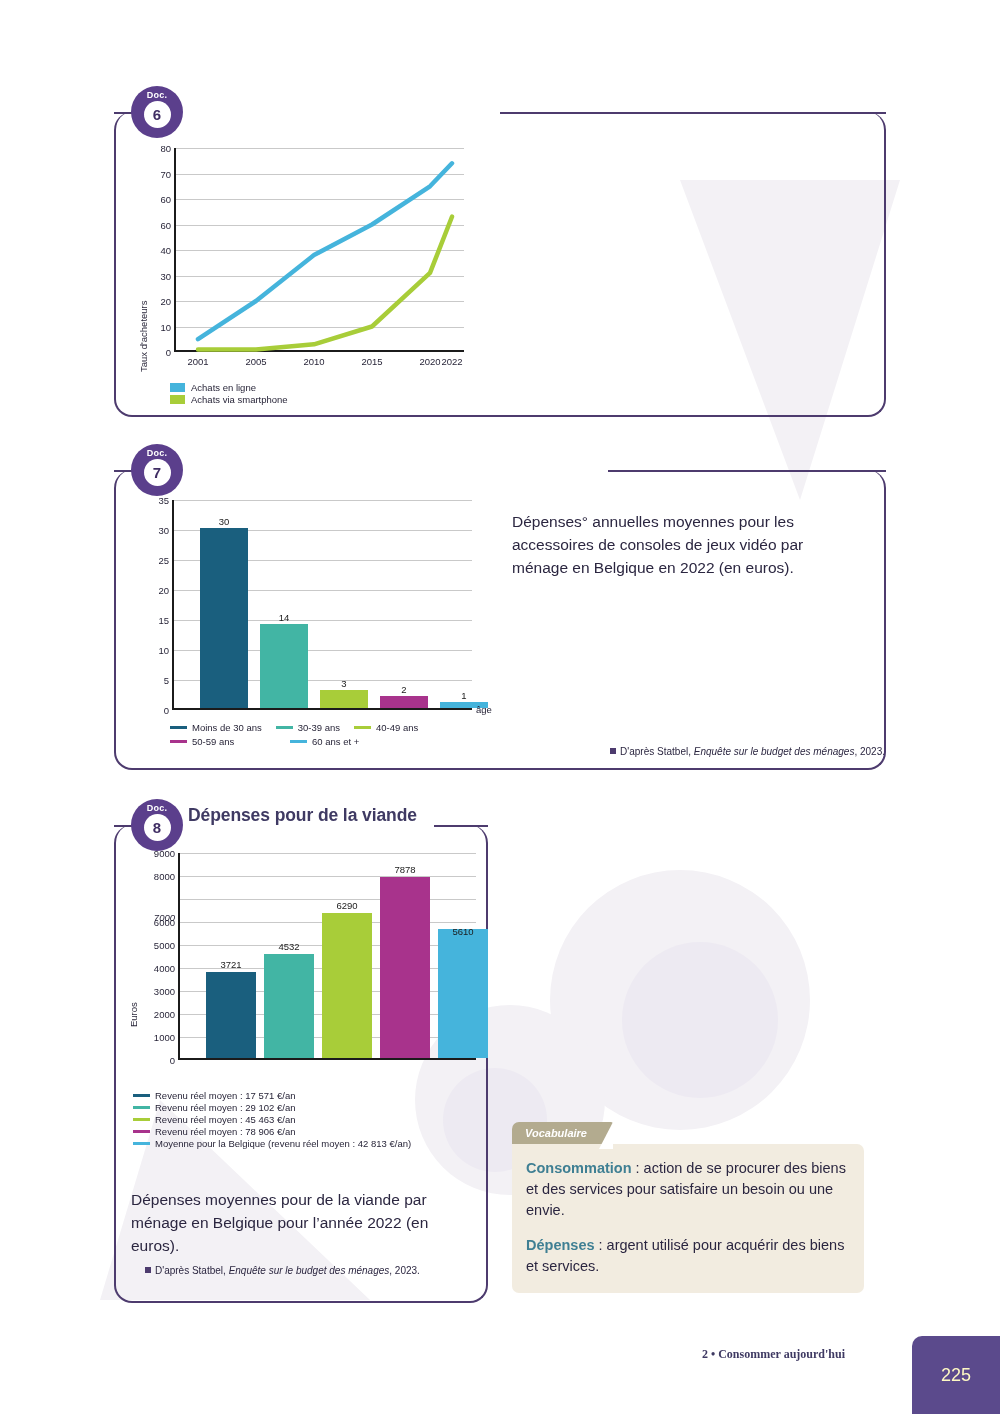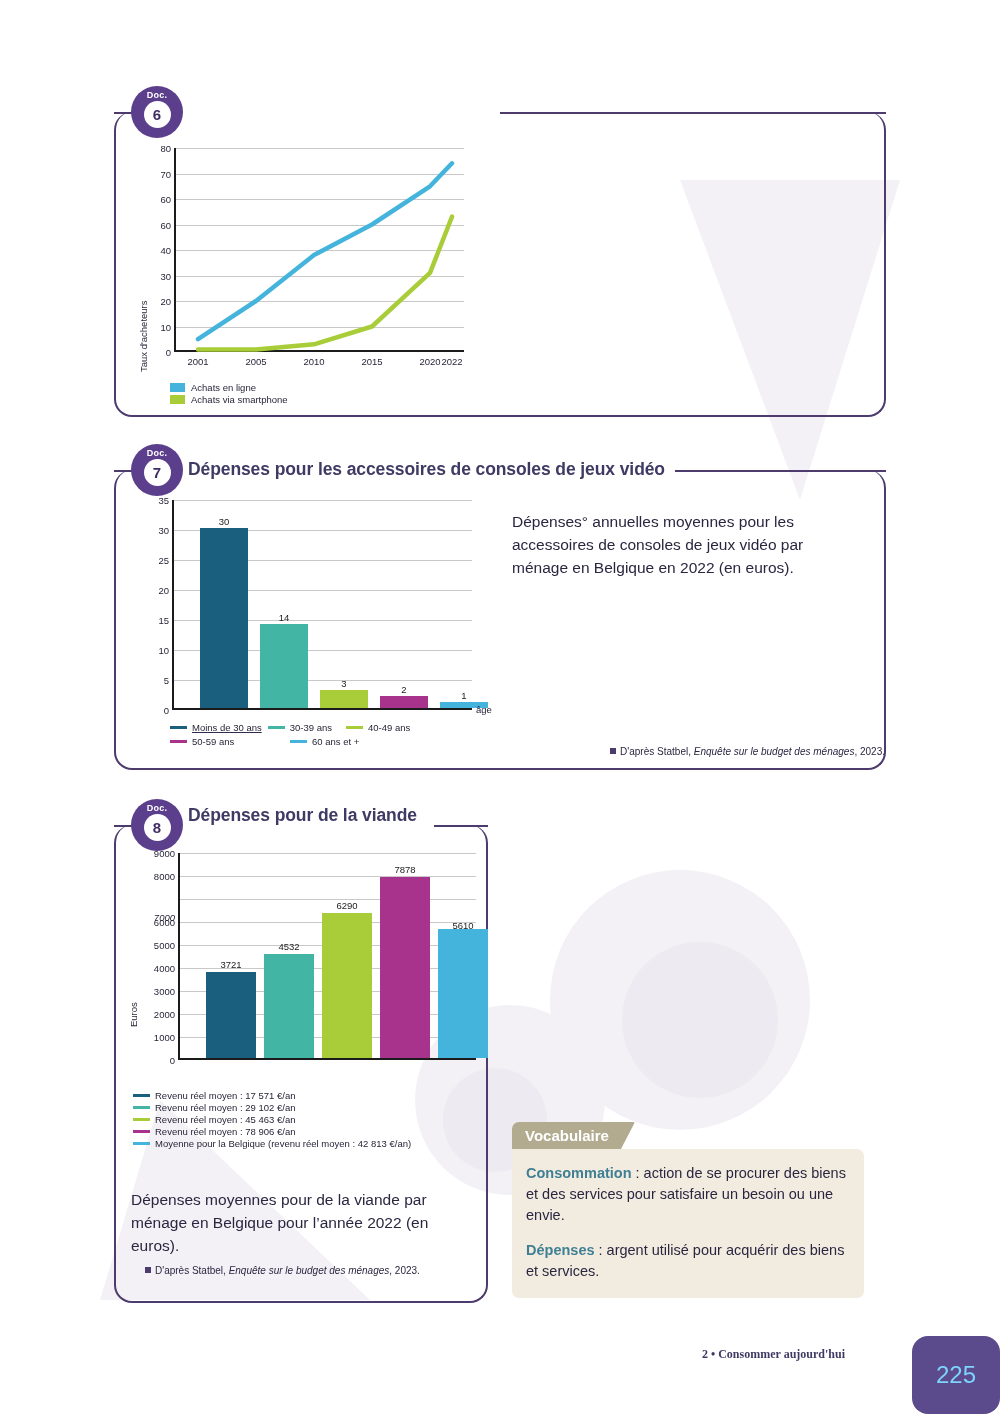--- a/index.html
+++ b/index.html
@@ -133,24 +133,25 @@
   .it { font-style: italic; }
   .right { text-align: right; }
 
   
   .vocab { position: absolute; z-index: 4; }
   .vocab-tab {
     position: relative;
     display: inline-block;
     background: #b3ab8f;
     color: #ffffff;
-    font-size: 15px; font-weight: bold;
+    font-size: 11px; font-weight: bold;
     padding: 5px 26px 5px 13px;
     border-top-left-radius: 7px;
     border-top-right-radius: 2px;
+    font-style: italic;
   }
   .vocab-tab::after {
     content: "";
     position: absolute; right: 0; top: 0;
     border-top: 0 solid transparent;
     border-bottom: 27px solid #ffffff;
     border-left: 14px solid transparent;
   }
   .vocab-body {
     background: #f2ece0;
@@ -164,26 +165,25 @@
 
   
   .footer-text {
     position: absolute;
     font-size: 12px; color: #3f3a63; font-weight: bold;
     z-index: 4;
     font-family: Liberation Serif, serif;
   }
   .page-num {
     position: absolute;
-    background: #5b4a8c; color: #7dd3fc;
+    background: #5b4a8c; color: #fef9c3;
     display: flex; align-items: center; justify-content: center;
-    font-size: 24px;
+    font-size: 18px;
     border-top-left-radius: 10px;
     z-index: 4;
-    border-radius: 16px;
   }
 </style>
 </head>
 <body>
 
 <div class="page">
 
   <div class="watermark">
     <svg viewBox="0 0 920 1180" xmlns="http://www.w3.org/2000/svg">
       <g fill="#f3f1f5">
@@ -264,21 +264,20 @@
 
   <div class="doc-card no-top" style="left:114px; top:470px; width:772px; height:300px;">
   </div>
   <div class="card-top-line" style="left:608px; top:470px; width:278px;"></div>
   <div class="card-top-line" style="left:114px; top:470px; width:24px;"></div>
 
   <div class="doc-badge" style="left:131px; top:444px;">
     <span class="doc-word">Doc.</span>
     <span class="doc-num">7</span>
   </div>
-  <div class="doc-title" style="left:188px; top:459px;">Dépenses pour les accessoires de consoles de jeux vidéo</div>
 
   <div class="chart" style="left:116px; top:492px; width:380px; height:235px;">
     <div class="axis-label-y" style="left:12px; top:535px;">Euros</div>
     <div class="plot" style="left:56px; top:8px; width:300px; height:210px;">
       <div class="gridline" style="top:0px;"></div>
       <div class="ytick" style="top:0px;">35</div>
       <div class="gridline" style="top:30px;"></div>
       <div class="ytick" style="top:30px;">30</div>
       <div class="gridline" style="top:60px;"></div>
       <div class="ytick" style="top:60px;">25</div>
@@ -305,21 +304,21 @@
       <div class="bar-label" style="left:230px; top:184px;">2</div>
 
       <div class="bar" style="left:266px; width:48px; height:6px; background:#45b4dc;"></div>
       <div class="bar-label" style="left:290px; top:190px;">1</div>
     </div>
     <div style="position:absolute; left:360px; top:212px; font-size:9.5px; color:#221f33;">âge</div>
   </div>
 
   <div class="legend" style="left:170px; top:722px;">
     <div class="legend-row">
-      <span class="legend-item" style="margin-right:6px;text-decoration:underline;">
+      <span class="legend-item" style="margin-right:14px;">
         <span class="legend-swatch-line" style="background:#1a5f7e;"></span>
         <span class="legend-text">Moins de 30 ans</span>
       </span>
       <span class="legend-item" style="margin-right:14px;">
         <span class="legend-swatch-line" style="background:#42b5a4;"></span>
         <span class="legend-text">30-39 ans</span>
       </span>
       <span class="legend-item">
         <span class="legend-swatch-line" style="background:#a8cd39;"></span>
         <span class="legend-text">40-49 ans</span>
@@ -384,21 +383,21 @@
       <div class="bar" style="left:84px; width:50px; height:104.2px; background:#42b5a4;"></div>
       <div class="bar-label" style="left:109px; top:88px;">4532</div>
 
       <div class="bar" style="left:142px; width:50px; height:144.7px; background:#a8cd39;"></div>
       <div class="bar-label" style="left:167px; top:47px;">6290</div>
 
       <div class="bar" style="left:200px; width:50px; height:181.2px; background:#a8338c;"></div>
       <div class="bar-label" style="left:225px; top:11px;">7878</div>
 
       <div class="bar" style="left:258px; width:50px; height:129px; background:#45b4dc;"></div>
-      <div class="bar-label" style="left:283px; top:67px;">5610</div>
+      <div class="bar-label" style="left:283px; top:73px;">5610</div>
     </div>
   </div>
 
   <div class="legend" style="left:133px; top:1090px;">
     <div class="legend-row">
       <span class="legend-swatch-line" style="background:#1a5f7e;"></span>
       <span class="legend-text">Revenu réel moyen : 17 571 €/an</span>
     </div>
     <div class="legend-row">
       <span class="legend-swatch-line" style="background:#42b5a4;"></span>

